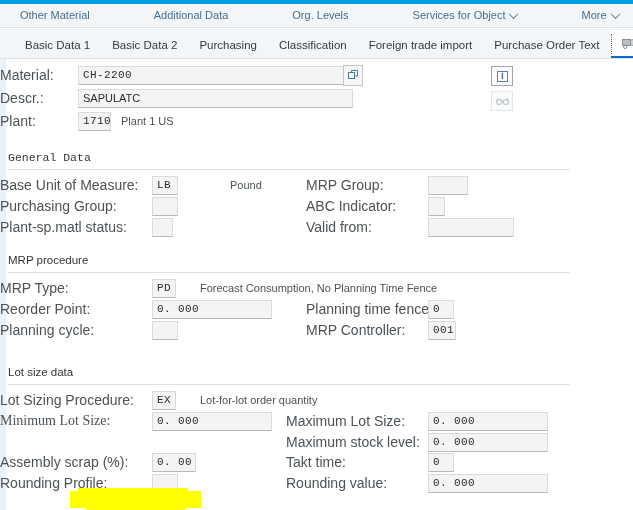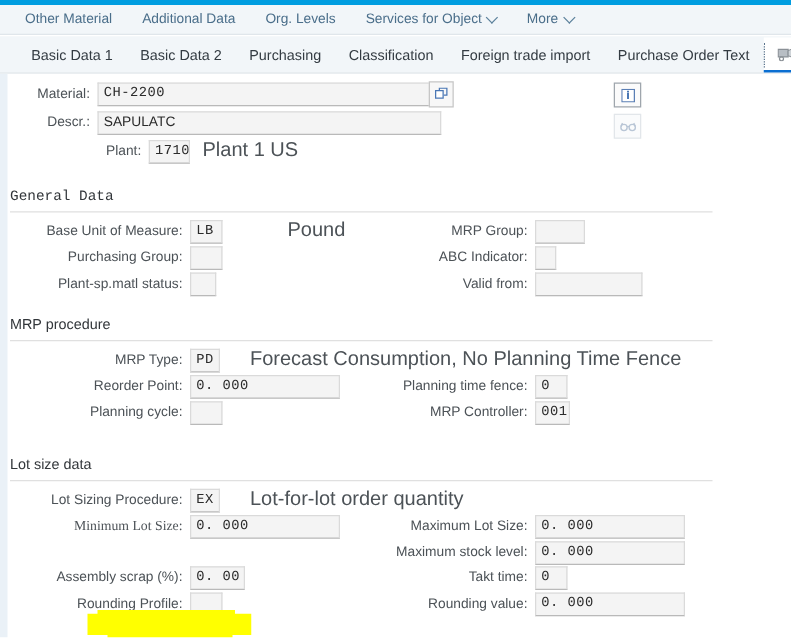--- a/index.html
+++ b/index.html
@@ -26,20 +26,21 @@
 
   
   .shell-bar {
     position: absolute; top: 4px; left: 0;
     width: 633px; height: 24px;
     background: #f2f6f9;
     border-bottom: 1px solid #e0e6eb;
     display: flex;
     align-items: center;
     padding-left: 20px;
+    gap: 40px;
   }
   .shell-item {
     font-size: 11px;
     color: #4a6e8a;
     margin-right: 24px;
     white-space: nowrap;
     display: flex;
     align-items: center;
     cursor: pointer;
     line-height: 1;
@@ -103,22 +104,21 @@
     width: 633px; height: 451px;
     background: #ffffff;
   }
   .left-rail {
     position: absolute; top: 0; left: 0;
     width: 6px; height: 451px;
     background: #eaf1f7;
   }
   .row { display: flex; align-items: center; height: 22px; margin-bottom: 3px; }
   .lbl {
-    font-size: 11px; color: #4c5257;
-    text-align: right;
+    font-size: 14px; color: #4c5257;
     padding-right: 6px;
     white-space: nowrap;
     line-height: 1;
   }
   .fld {
     background: #f4f4f4;
     border: 1px solid #dadada;
     border-bottom: 1px solid #b9b9b9;
     height: 19px;
     font-size: 11px;
@@ -126,21 +126,21 @@
     display: flex;
     align-items: center;
     padding: 0 4px;
     font-family: "Liberation Mono", monospace;
     letter-spacing: 0.4px;
     white-space: nowrap;
     overflow: hidden;
   }
   .fld.plain { font-family: "Liberation Sans", sans-serif; letter-spacing: 0; }
   .statictext {
-    font-size: 16px; color: #4c5257;
+    font-size: 11px; color: #4c5257;
     padding-left: 10px; white-space: nowrap;
     line-height: 1;
   }
 
   .vh-btn {
     width: 20px; height: 21px;
     border: 1px solid #c6c6c6;
     background: #f7f7f7;
     display: flex; align-items: center; justify-content: center;
     cursor: pointer;
@@ -265,21 +265,21 @@
           <polyline points="3.5,2.5 3.5,0.5 9.5,0.5 9.5,6 7,6" fill="none" stroke="#4a77b5" stroke-width="1"></polyline>
         </svg>
       </div>
     </div>
 
     <div class="row" style="position:absolute; left:0; top:28px;">
       <div class="lbl" style="width:78px;">Descr.:</div>
       <div class="fld plain" style="width:275px;">SAPULATC</div>
     </div>
 
-    <div class="row" style="position:absolute; left:0; top:51px;margin-left:41px;">
+    <div class="row" style="position:absolute; left:0; top:51px;">
       <div class="lbl" style="width:78px;">Plant:</div>
       <div class="fld" style="width:33px;">1710</div>
       <div class="statictext">Plant 1 US</div>
     </div>
 
     <div class="icon-btn" style="left:491px; top:7px;">
       <svg width="11" height="11" viewBox="0 0 11 11">
         <rect x="0.5" y="0.5" width="10" height="10" fill="#ffffff" stroke="#5b7fb5" stroke-width="1"></rect>
         <rect x="4.6" y="3.2" width="1.6" height="5" fill="#4a77b5"></rect>
         <rect x="4.6" y="1.6" width="1.6" height="1.3" fill="#4a77b5"></rect>

